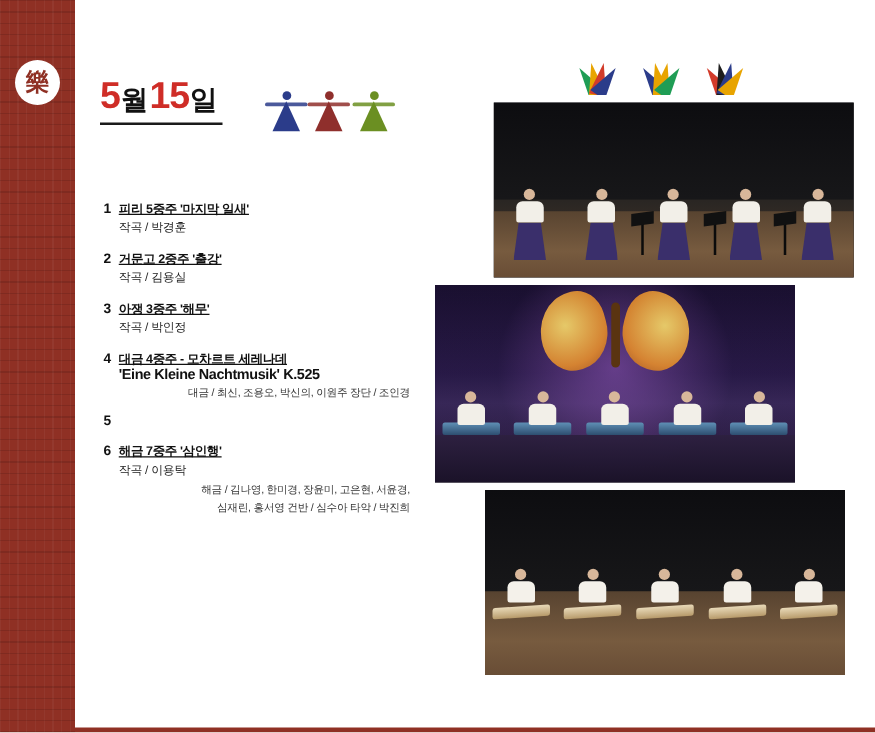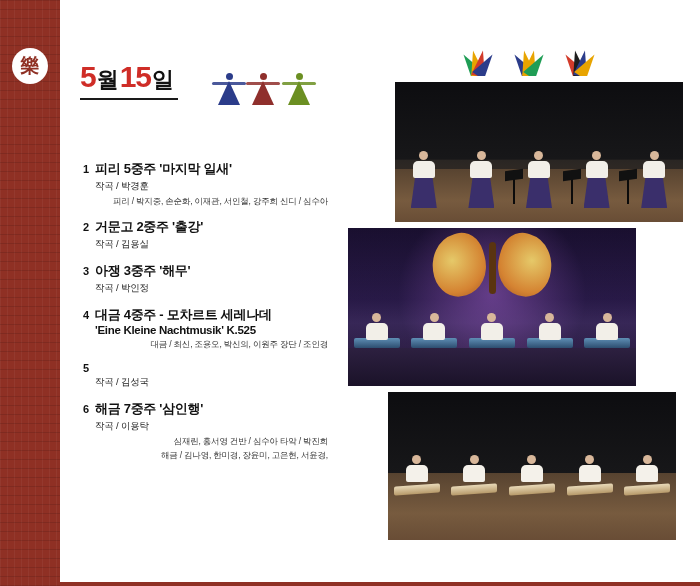--- a/index.html
+++ b/index.html
@@ -160,24 +160,25 @@
   }
   .item-no {
     font-size: 11px;
     font-weight: 700;
     color: #111;
     width: 11px;
     text-align: right;
     flex: none;
   }
   .item-title {
-    font-size: 13px;
+    font-size: 10px;
     font-weight: 700;
     color: #111;
     letter-spacing: -0.3px;
+    text-decoration: underline;
   }
   .item-title2 {
     font-size: 11.5px;
     font-weight: 700;
     color: #111;
     margin-left: 17px;
     letter-spacing: -0.3px;
   }
   .composer {
     font-size: 9.5px;
@@ -390,21 +391,20 @@
   </div>
 
   <div class="program-list">
 
     <div class="item">
       <div class="item-head">
         <span class="item-no">1</span>
         <span class="item-title">피리 5중주 '마지막 일새'</span>
       </div>
       <div class="composer">작곡 / 박경훈</div>
-      <div class="performers">피리 / 박지중, 손순화, 이재관, 서인철, 강주희  신디 / 심수아</div>
     </div>
 
     <div class="item">
       <div class="item-head">
         <span class="item-no">2</span>
         <span class="item-title">거문고 2중주 '출강'</span>
       </div>
       <div class="composer">작곡 / 김용실</div>
     </div>
 
@@ -422,31 +422,30 @@
         <span class="item-title">대금 4중주 - 모차르트 세레나데</span>
       </div>
       <div class="item-title2">'Eine Kleine Nachtmusik' K.525</div>
       <div class="performers">대금 / 최신, 조용오, 박신의, 이원주  장단 / 조인경</div>
     </div>
 
     <div class="item">
       <div class="item-head">
         <span class="item-no">5</span>
       </div>
-      <div class="composer">작곡 / 김성국</div>
     </div>
 
     <div class="item">
       <div class="item-head">
         <span class="item-no">6</span>
         <span class="item-title">해금 7중주 '삼인행'</span>
       </div>
       <div class="composer">작곡 / 이용탁</div>
+      <div class="performers">해금 / 김나영, 한미경, 장윤미, 고은현, 서윤경,</div>
       <div class="performers">심재린, 홍서영  건반 / 심수아  타악 / 박진희</div>
-      <div class="performers">해금 / 김나영, 한미경, 장윤미, 고은현, 서윤경,</div>
     </div>
 
   </div>
 
   <div class="photo photo-1">
     <div class="stage-bg"></div>
     <div class="stage-floor"></div>
     <div class="perf-row" style="bottom:14px;">
       <div class="perf">
           <div class="p-head"></div>

